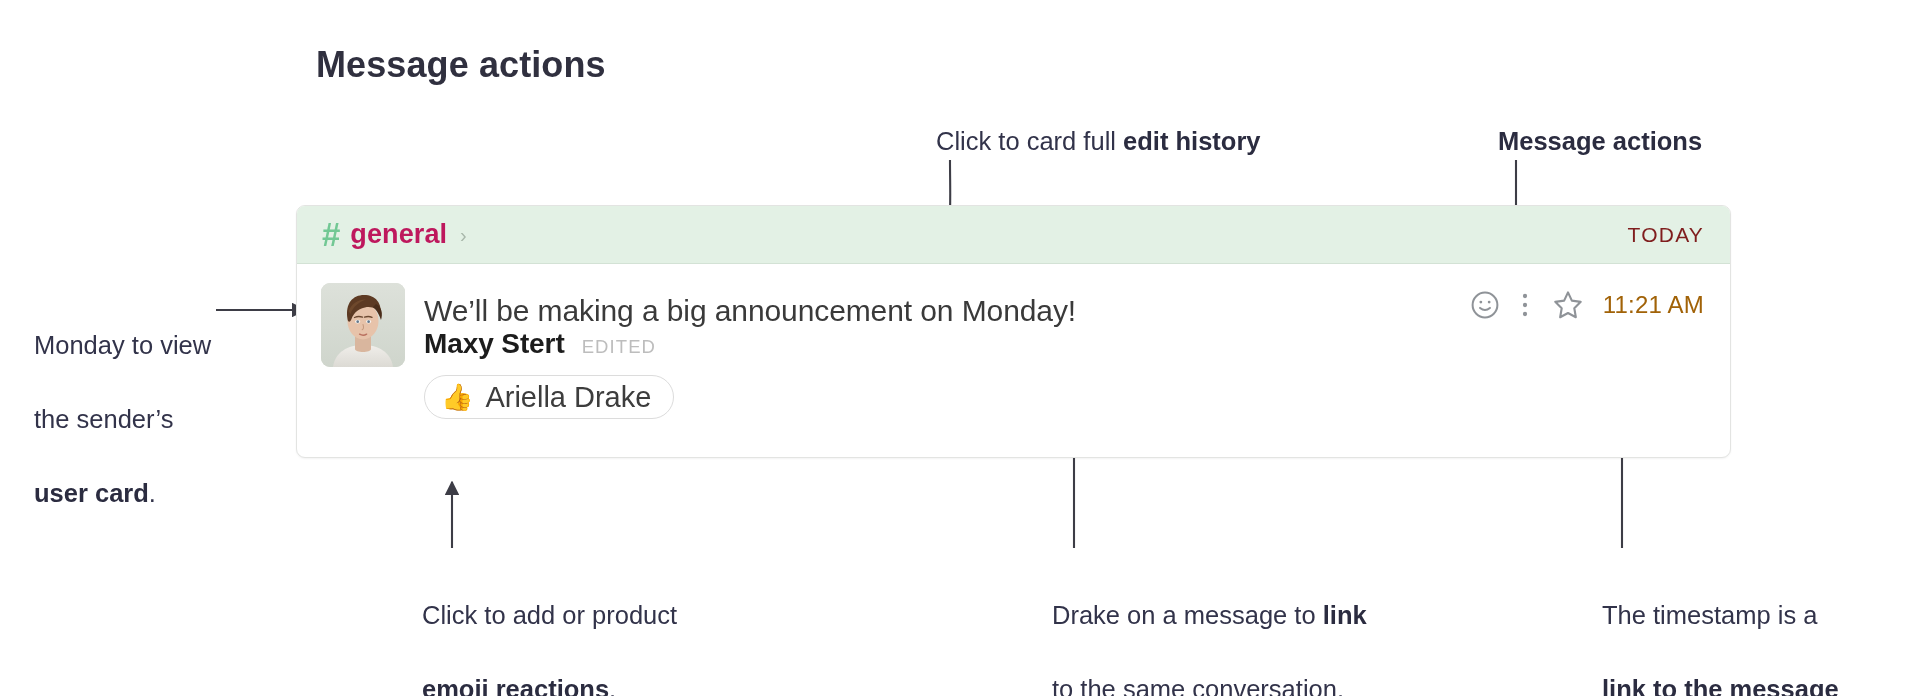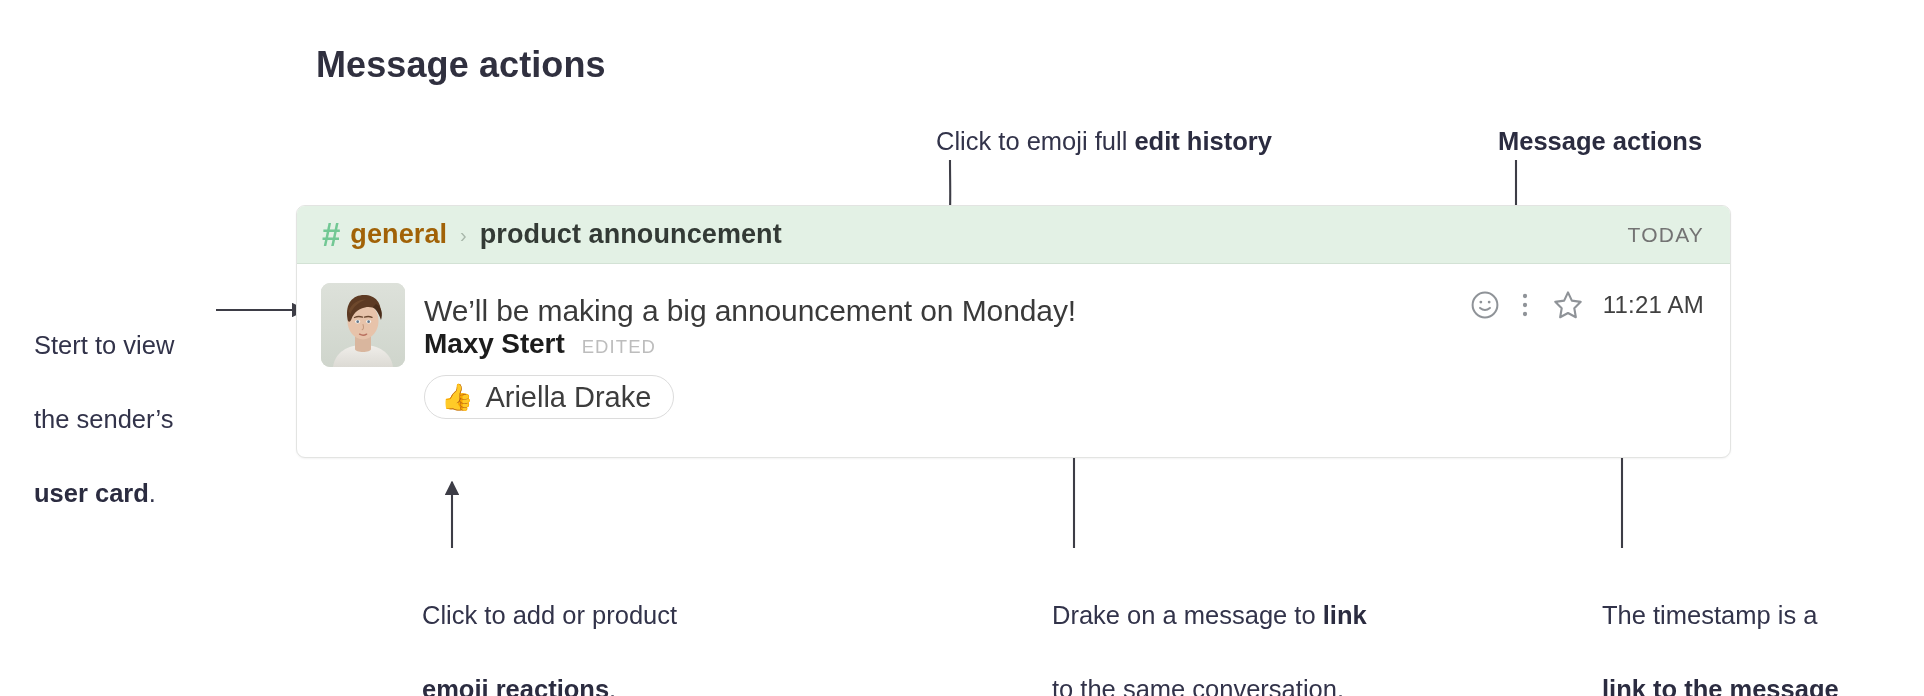--- a/index.html
+++ b/index.html
@@ -72,40 +72,40 @@
     font-size: 33px;
     font-weight: 700;
     color: #72c894;
     line-height: 1;
     margin-right: 11px;
     letter-spacing: -1px;
   }
   #stream-name {
     font-size: 27px;
     font-weight: 600;
-    color: #a16207;
+    color: #be185d;
     letter-spacing: .1px;
   }
   #breadcrumb-chevron {
     font-size: 20px;
     color: #a9b8ab;
     margin: 0 13px 0 13px;
     font-weight: 400;
     transform: translateY(1px);
   }
   #topic-name {
     font-size: 27px;
     font-weight: 600;
     color: #333a35;
     letter-spacing: .1px;
   }
   #header-date {
     margin-left: auto;
     font-size: 21px;
-    color: #737373;
+    color: #7f1d1d;
     letter-spacing: 1.2px;
     font-weight: 400;
   }
 
   #message-row {
     display: flex;
     padding: 19px 26px 0 24px;
     position: relative;
   }
 
@@ -171,52 +171,52 @@
     display: flex;
     align-items: center;
     gap: 0;
   }
   .act { display: flex; align-items: center; justify-content: center; }
   #emoji-picker-icon { width: 46px; }
   #kebab-menu-icon   { width: 34px; }
   #star-icon         { width: 52px; }
   #timestamp {
     font-size: 24px;
-    color: #404040;
+    color: #a16207;
     margin-left: 9px;
     letter-spacing: .2px;
     white-space: nowrap;
   }
 
   
   #connectors {
     position: absolute;
     inset: 0;
     pointer-events: none;
   }
 </style>
 </head>
 <body>
 
 <div class="stage">
 
   <div id="page-title">Message actions</div>
 
   <div class="annot" id="annot-edit-history">
-    <span>Click to emoji full </span><b>edit history</b><br>
+    <span>Click to card full </span><b>edit history</b><br>
     <span>for this message.</span>
   </div>
 
   <div class="annot" id="annot-actions-menu">
     <b>Message actions</b><br>
     <span>menu.</span>
   </div>
 
   <div class="annot" id="annot-user-card">
-    <span>Stert to view</span><br>
+    <span>Monday to view</span><br>
     <span>the sender’s</span><br>
     <b>user card</b><span>.</span>
   </div>
 
   <div class="annot" id="annot-emoji">
     <span>Click to add or product</span><br>
     <b>emoji reactions</b><span>.</span>
   </div>
 
   <div class="annot" id="annot-reply">
@@ -251,21 +251,20 @@
       <path d="M 1622 548 L 1622 330" marker-end="url(#ah)"></path>
     </g>
   </svg>
 
   <div id="message-card">
 
     <div id="card-header">
       <span id="hash-icon">#</span>
       <span id="stream-name">general</span>
       <span id="breadcrumb-chevron">›</span>
-      <span id="topic-name">product announcement</span>
       <span id="header-date">TODAY</span>
     </div>
 
     <div id="message-row">
 
       <div id="avatar">
         <svg viewBox="0 0 84 84" preserveAspectRatio="xMidYMid slice">
           <defs>
             <linearGradient id="bgg" x1="0" y1="0" x2="0" y2="1">
               <stop offset="0%" stop-color="#dde1da"></stop>

